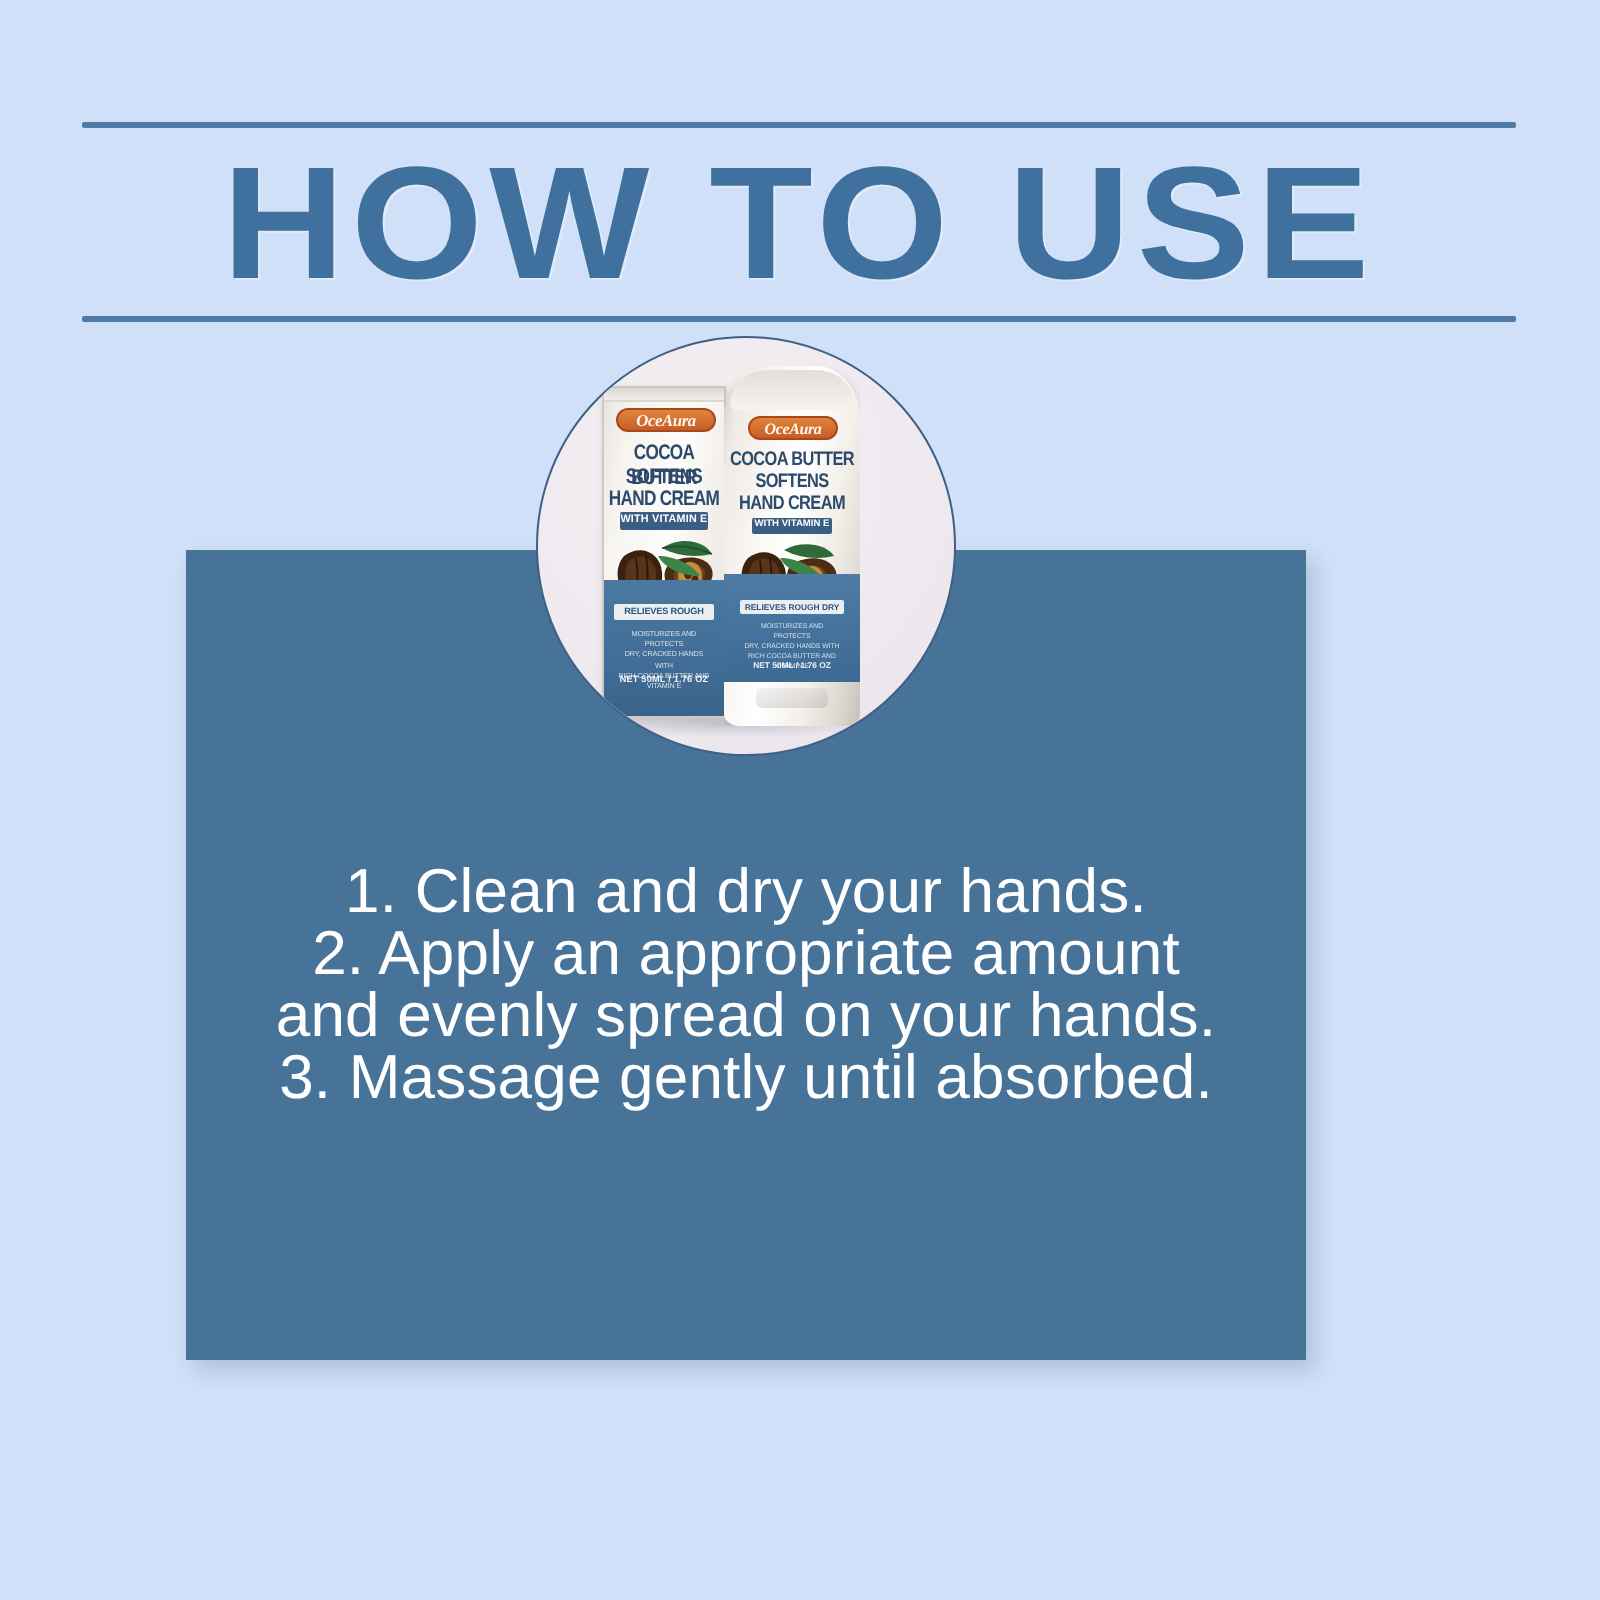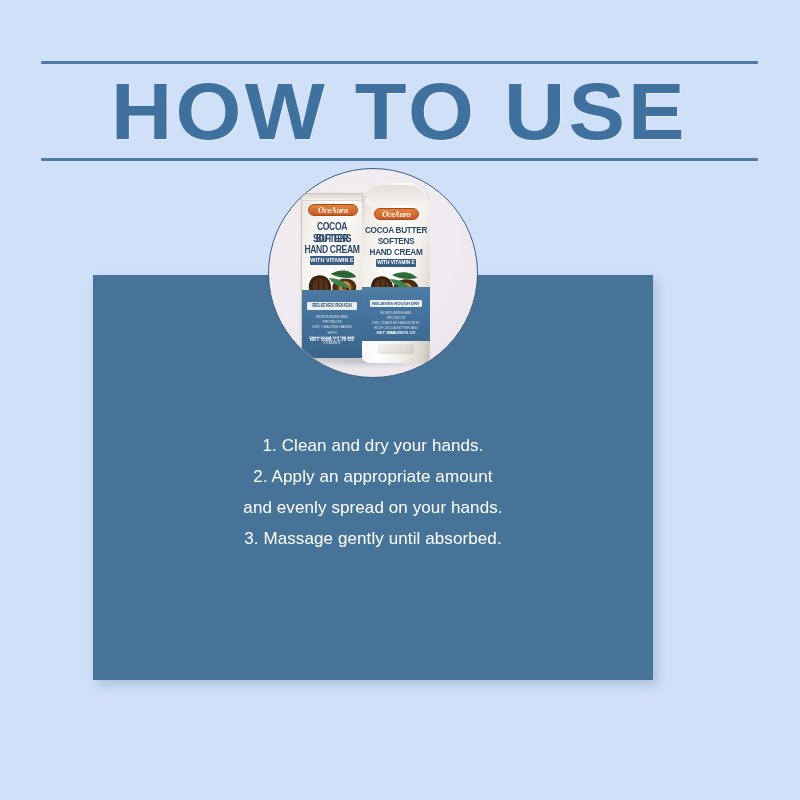--- a/index.html
+++ b/index.html
@@ -70,21 +70,21 @@
     background: #477399;
     box-shadow: 4px 5px 10px rgba(40,70,100,0.20);
   }
   .instructions-text {
     position: absolute;
     left: 0;
     right: 0;
     top: 155px;
     color: #ffffff;
     font-family: "Liberation Sans", sans-serif;
-    font-size: 17px;
+    font-size: 31px;
     line-height: 31px;
     text-align: center;
     font-weight: 400;
     letter-spacing: 0.1px;
     white-space: pre-line;
   }
 
   
   .product-circle {
     position: absolute;

